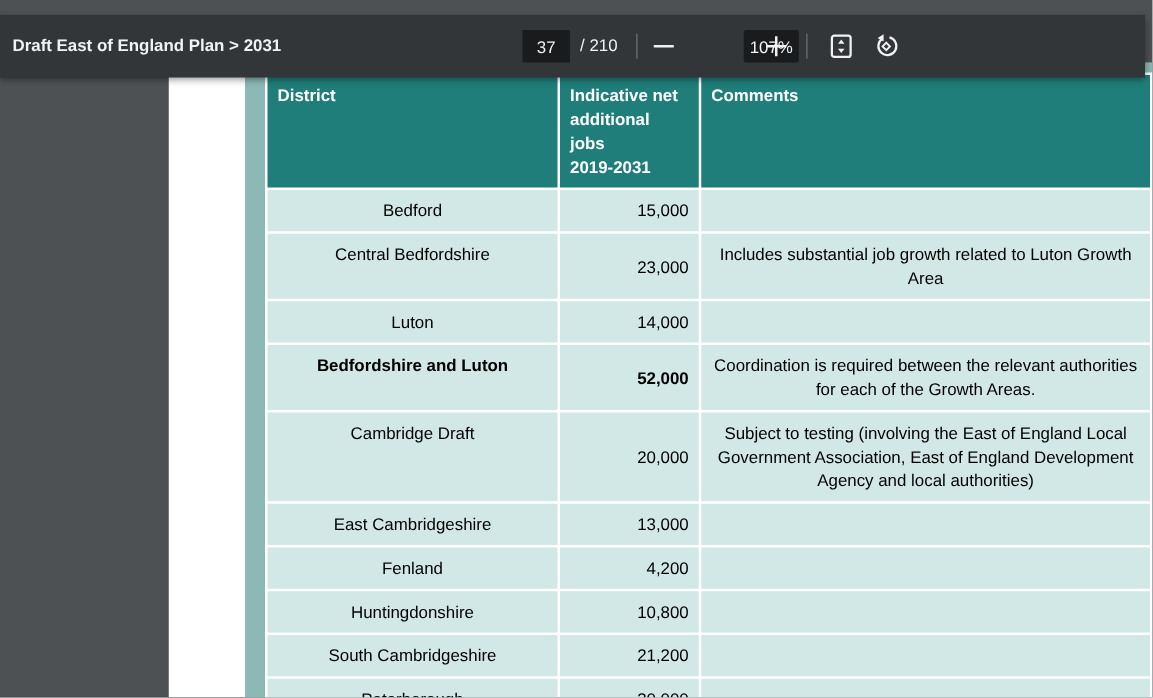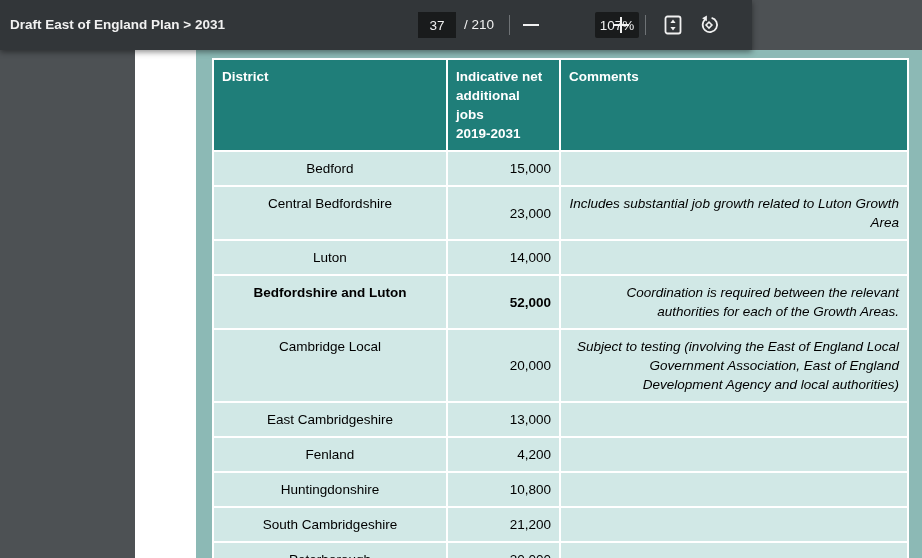--- a/index.html
+++ b/index.html
@@ -14,21 +14,21 @@
     --header_text:#ffffff;
     --row_bg:#d1e8e6;
     --cell_text:#000000;
   }
   *{margin:0;padding:0;box-sizing:border-box;}
   html,body{width:922px;height:558px;overflow:hidden;}
   body{font-family:"Liberation Sans",sans-serif;background:var(--viewer_bg);position:relative;}
 
   
   .toolbar{
-    position:absolute;top:0;left:0;width:752px;height:50px;
+    position:absolute;top:12px;left:0;width:916px;height:50px;
     background:var(--toolbar_bg);
     box-shadow:0 2px 6px rgba(0,0,0,0.45);
     z-index:10;
   }
   .toolbar .title{
     position:absolute;left:10px;top:0;height:50px;line-height:50px;
     color:var(--toolbar_text);font-size:13.5px;font-weight:bold;white-space:nowrap;
   }
   .page-input{
     position:absolute;left:418px;top:12px;width:38px;height:26px;
@@ -66,21 +66,21 @@
     position:absolute;left:0;top:50px;right:0;bottom:0;
     background:var(--viewer_bg);overflow:hidden;
   }
   .page{
     position:absolute;left:135px;top:0;right:0;bottom:0;
     background:var(--page_bg);
   }
   .table-wrapper{
     position:absolute;left:61px;top:0;right:0;bottom:0;
     background:var(--table_border);
-    padding:8px 13px 0 16px;
+    padding:8px 0 0 16px;
   }
 
   
   table.jobs{
     width:100%;
     border-collapse:separate;border-spacing:2px;
     background:#ffffff;
     table-layout:fixed;
   }
   table.jobs th,table.jobs td{
@@ -89,21 +89,21 @@
   }
   table.jobs th{
     background:var(--header_bg);color:var(--header_text);
     font-weight:bold;text-align:left;vertical-align:top;
   }
   col.c-district{width:232px;}
   col.c-jobs{width:111px;}
   table.jobs td{background:var(--row_bg);}
   td.td-district{vertical-align:top;text-align:center;}
   td.td-jobs{vertical-align:middle;text-align:right;}
-  td.td-comment{vertical-align:top;text-align:right;font-style:italic;}
+  td.td-comment{vertical-align:top;text-align:center;}
   tr.bold td.td-district,tr.bold td.td-jobs{font-weight:bold;}
 </style>
 </head>
 <body>
 
 <div class="toolbar">
   <span class="title">Draft East of England Plan &gt; 2031</span>
 
   <input class="page-input" type="text" value="37" style="">
 
@@ -183,21 +183,21 @@
               <td class="td-district">Luton</td>
               <td class="td-jobs">14,000</td>
               <td class="td-comment"></td>
             </tr>
             <tr class="bold">
               <td class="td-district">Bedfordshire and Luton</td>
               <td class="td-jobs">52,000</td>
               <td class="td-comment">Coordination is required between the relevant authorities for each of the Growth Areas.</td>
             </tr>
             <tr>
-              <td class="td-district">Cambridge Local</td>
+              <td class="td-district">Cambridge Draft</td>
               <td class="td-jobs">20,000</td>
               <td class="td-comment">Subject to testing (involving the East of England Local Government Association, East of England Development Agency and local authorities)</td>
             </tr>
             <tr>
               <td class="td-district">East Cambridgeshire</td>
               <td class="td-jobs">13,000</td>
               <td class="td-comment"></td>
             </tr>
             <tr>
               <td class="td-district">Fenland</td>

